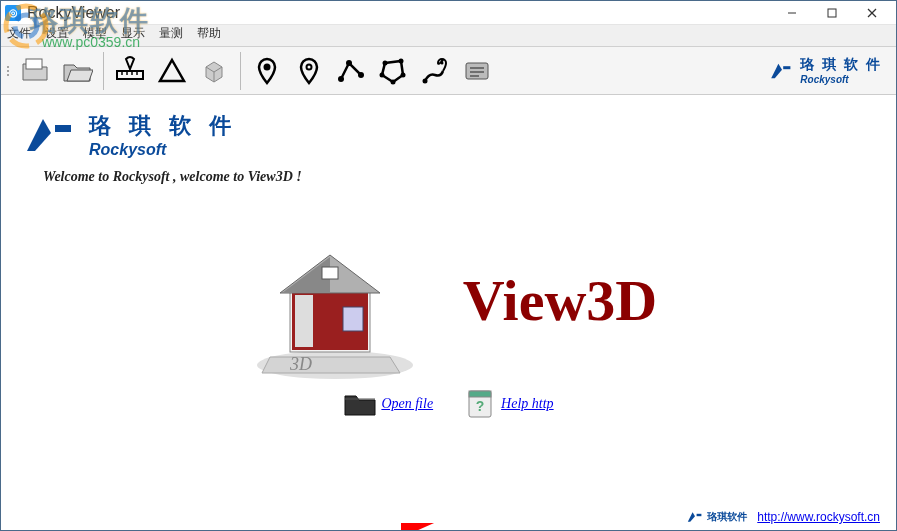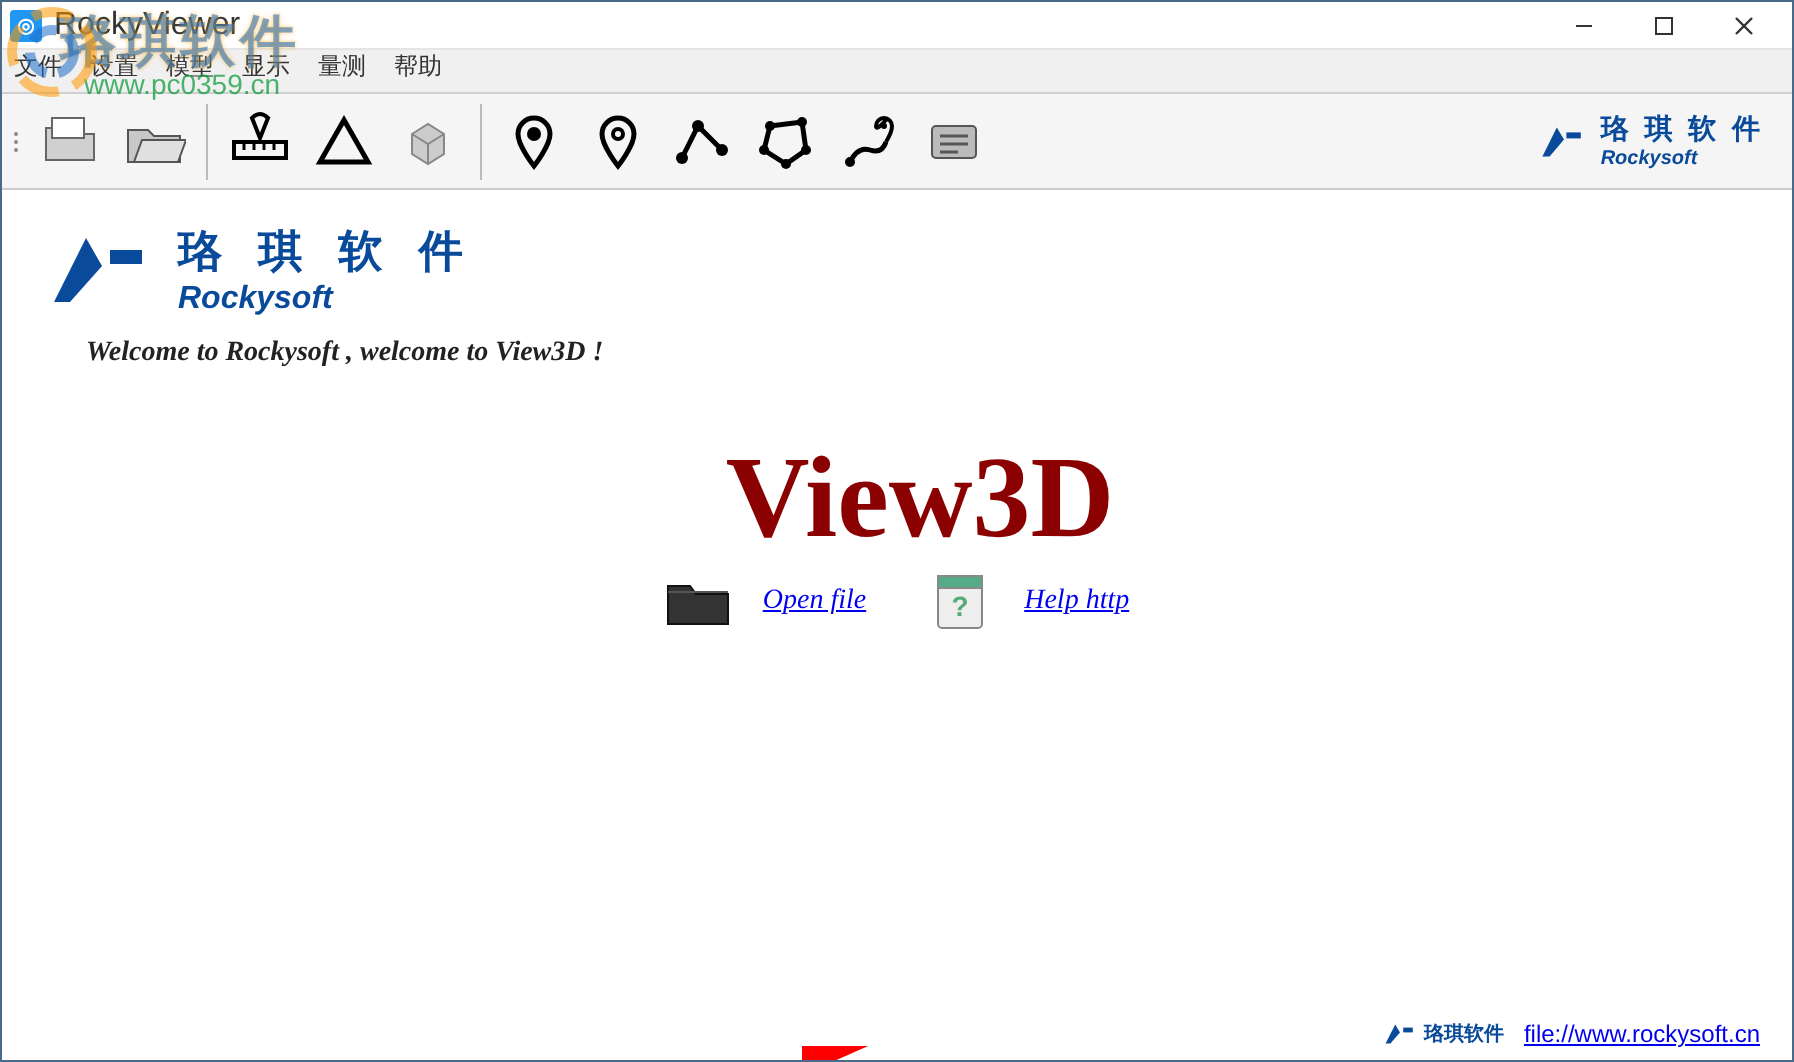--- a/index.html
+++ b/index.html
@@ -128,21 +128,21 @@
     margin-left: 23px;
   }
 
   .links-row {
     display: flex;
     justify-content: center;
     gap: 30px;
     margin-top: 4px;
   }
   .link-item {
-    display: flex; align-items: center; gap: 15px;
+    display: flex; align-items: center; gap: 4px;
   }
   .link-icon {
     width: 34px; height: 30px;
   }
   .link-text {
     color: #0000ee;
     text-decoration: underline;
     font-family: Georgia, serif;
     font-style: italic;
     font-size: 14px;
@@ -341,20 +341,34 @@
         </svg>
       <div class="txt">
         <div class="cn">珞 琪 软 件</div>
         <div class="en">Rockysoft</div>
       </div>
     </div>
 
     <div class="welcome">Welcome to Rockysoft , welcome to View3D !</div>
 
     <div class="center-block">
+      <div class="house-img">
+        <svg viewBox="0 0 180 170">
+          <ellipse cx="95" cy="150" rx="78" ry="14" fill="#e0e0e0"></ellipse>
+          <polygon points="30,142 150,142 160,158 22,158" fill="#d4d4d4" stroke="#aaa"></polygon>
+          <text x="50" y="155" font-size="18" font-style="italic" fill="#888" font-family="Georgia">3D</text>
+          <rect x="50" y="75" width="80" height="62" fill="#f4f4f4" stroke="#888"></rect>
+          <rect x="52" y="77" width="76" height="58" fill="#9a1f1f"></rect>
+          <rect x="55" y="80" width="18" height="52" fill="#ddd"></rect>
+          <rect x="103" y="92" width="20" height="24" fill="#cce" stroke="#446"></rect>
+          <polygon points="40,78 90,40 140,78" fill="#b0b0b0" stroke="#666"></polygon>
+          <polygon points="42,78 90,42 90,78" fill="#888"></polygon>
+          <rect x="82" y="52" width="16" height="12" fill="#fff" stroke="#555"></rect>
+        </svg>
+      </div>
       <div class="view3d-title">View3D</div>
     </div>
 
     <div class="links-row">
       <div class="link-item">
         <svg class="link-icon" viewBox="0 0 34 30">
           <path d="M2 8 L2 26 L32 26 L32 11 L16 11 L13 7 L2 7 Z" fill="#333" stroke="#111"></path>
           <path d="M2 10 L32 10" stroke="#555"></path>
         </svg>
         <a class="link-text">Open file</a>
@@ -379,21 +393,21 @@
     </svg>
 
     <div class="footer">
       <div class="brand-mini">
         <svg viewBox="0 0 20 16">
             <path d="M1 14 L7 2 L10 7 L4 14 Z" fill="#0a4a9a"></path>
             <rect x="12" y="4" width="6" height="3" fill="#0a4a9a"></rect>
           </svg>
         <span>珞琪软件</span>
       </div>
-      <a>file://www.rockysoft.cn</a>
+      <a>http://www.rockysoft.cn</a>
     </div>
 
   </div>
 </div>
 
 <div class="watermark">
   <svg class="wm-logo" viewBox="0 0 48 48">
     <circle cx="24" cy="24" r="20" fill="none" stroke="#ff9900" stroke-width="5" stroke-dasharray="20 8"></circle>
     <circle cx="24" cy="24" r="11" fill="none" stroke="#1e6ec8" stroke-width="5" stroke-dasharray="14 6"></circle>
   </svg>

